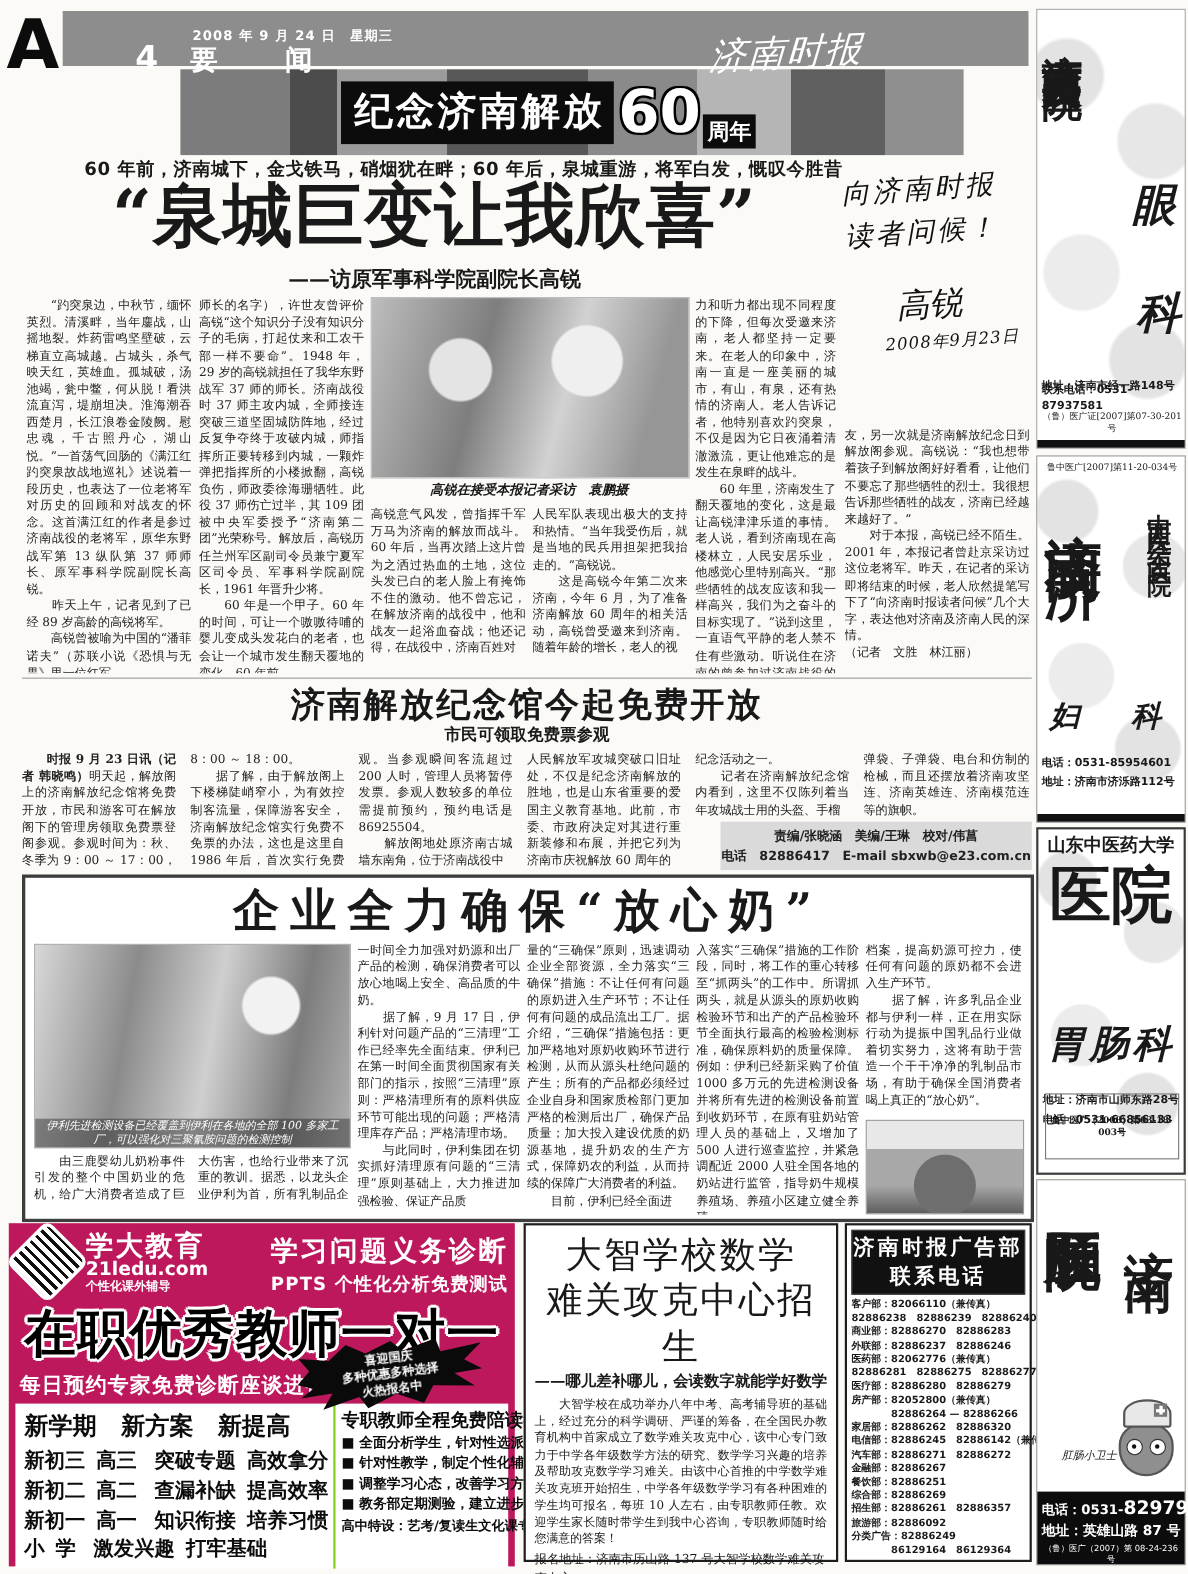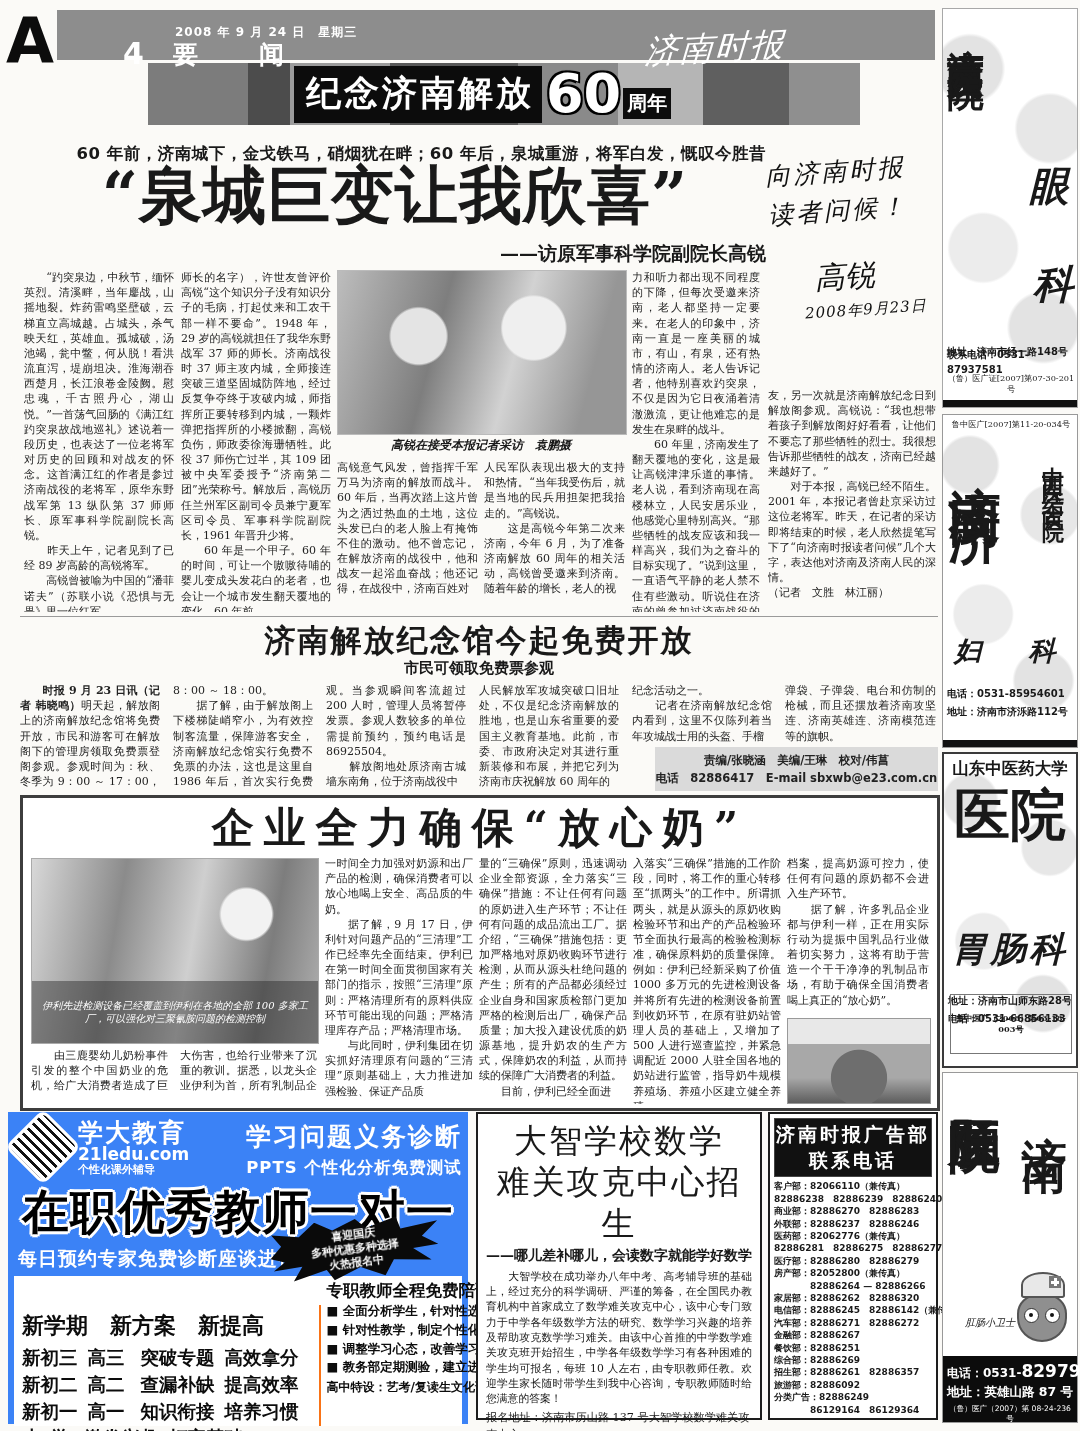--- a/index.html
+++ b/index.html
@@ -12,37 +12,37 @@
         font-size:11px;line-height:1.38;color:#222;}
   
   .big-a{left:6px;top:10px;font-size:62px;font-weight:900;line-height:1;z-index:3;color:#0c0c0c;}
   .head-bar{left:57px;top:10px;width:878px;height:50px;background:#8d8d8d;z-index:1;}
   .head-num{left:66px;top:26px;font-size:30px;font-weight:900;color:#fff;z-index:3;}
   .head-date{left:118px;top:14px;font-size:12px;font-weight:700;color:#fff;letter-spacing:1px;z-index:3;}
   .head-section{left:116px;top:28px;font-size:25px;font-weight:900;color:#fff;letter-spacing:18px;z-index:3;}
   .head-logo{right:150px;top:16px;font-size:33px;color:#fff;z-index:3;font-style:italic;
              transform:rotate(-3deg) skewX(-6deg);letter-spacing:2px;}
   
-  .banner{left:148px;top:63px;width:712px;height:62px;display:flex;align-items:center;
+  .banner{left:164px;top:63px;width:712px;height:78px;display:flex;align-items:center;
           background:linear-gradient(90deg,#7c7c7c 0 14%,#4c4c4c 14% 20%,#9b9b9b 20% 34%,#585858 34% 52%,
                      #8a8a8a 52% 66%,#b5b5b5 66% 78%,#5f5f5f 78% 90%,#8f8f8f 90% 100%);}
   .banner-title{background:#0c0c0c;color:#fff;font-weight:900;font-size:35px;letter-spacing:3px;
                 padding:4px 8px 6px 12px;margin-left:146px;white-space:nowrap;
                 font-family:"DejaVu Sans","Liberation Sans",sans-serif;}
   .banner-num{font-size:54px;font-weight:900;color:#fff;margin-left:4px;line-height:1;
               text-shadow:0 0 3px #000,2px 2px 0 #000,-2px 2px 0 #000,2px -2px 0 #000,-2px -2px 0 #000;
               font-family:"DejaVu Sans","Liberation Sans",sans-serif;}
   .banner-suffix{background:#0c0c0c;color:#fff;font-weight:900;font-size:20px;padding:2px 4px;
                  align-self:flex-end;margin:0 0 6px 2px;font-family:"DejaVu Sans","Liberation Sans",sans-serif;}
   
   .kicker{left:24px;top:143px;width:742px;text-align:right;font-size:16.5px;font-weight:900;
           font-family:"DejaVu Sans","Liberation Sans",sans-serif;letter-spacing:.5px;}
   .headline{left:10px;top:158px;width:770px;text-align:center;font-size:63px;font-weight:900;
             line-height:1.18;letter-spacing:1px;}
-  .subhead{left:24px;top:241px;width:742px;text-align:right;font-size:19px;font-weight:900;}
+  .subhead{left:24px;top:241px;width:742px;text-align:center;font-size:19px;font-weight:900;}
   .handwrite{left:772px;top:152px;width:166px;height:232px;transform:rotate(-4deg);
              font-style:italic;color:#111;}
   .hw-l{font-size:25px;letter-spacing:3px;line-height:1.55;}
   .hw-sign{font-size:30px;margin:26px 0 0 42px;}
   .hw-date{font-size:15px;margin:4px 0 0 30px;letter-spacing:1px;}
   .a1-photo{left:337px;top:270px;width:288px;height:163px;
       background:radial-gradient(circle at 28% 40%,#e4e4e4 0 12%,transparent 13%),
                  radial-gradient(circle at 68% 35%,#efefef 0 14%,transparent 15%),
                  linear-gradient(105deg,#bdbdbd,#7e7e7e 35%,#d2d2d2 60%,#969696 85%);
       border:1px solid #bbb;}
@@ -55,44 +55,44 @@
              font-family:"DejaVu Sans","Liberation Sans",sans-serif;
              display:flex;flex-direction:column;justify-content:center;gap:3px;}
   .a2-footer div{font-size:11.5px;font-weight:700;color:#222;}
   
   .milk{left:20px;top:795px;width:914px;height:310px;border:3px solid #3d3d3d;background:#fff;}
   .milk-title{position:absolute;left:0;top:2px;width:100%;text-align:center;font-size:42px;
               font-weight:600;letter-spacing:10px;}
   .milk-photo{position:absolute;left:8px;top:60px;width:286px;height:184px;border:1px solid #aaa;
       background:radial-gradient(circle at 75% 30%,#f2f2f2 0 10%,transparent 11%),
                  linear-gradient(100deg,#d8d8d8,#8b8b8b 30%,#cfcfcf 55%,#7d7d7d 80%,#b0b0b0);}
-  .milk-photo-cap{position:absolute;left:0;bottom:0;width:100%;box-sizing:border-box;padding:18px 6px;
+  .milk-photo-cap{position:absolute;left:0;bottom:0;width:100%;box-sizing:border-box;padding:0 6px;
       background:rgba(40,40,40,.45);color:#fff;font-size:10px;font-style:italic;line-height:1.3;text-align:center;}
   .milk-intro{position:absolute;left:8px;top:250px;width:286px;height:56px;column-count:2;column-gap:12px;}
   .milk-prod{position:absolute;left:764px;top:220px;width:142px;height:84px;border:1px solid #999;
       background:radial-gradient(circle at 50% 70%,#6e6e6e 0 30%,transparent 31%),
                  linear-gradient(180deg,#e8e8e8 0 30%,#a8a8a8 30% 70%,#5d5d5d);}
   
-  .ad-xueda{left:8px;top:1112px;width:460px;height:312px;background:#3b82f6;color:#fff;
+  .ad-xueda{left:8px;top:1112px;width:460px;height:312px;background:#be185d;color:#fff;
             font-family:"DejaVu Sans","Liberation Sans",sans-serif;}
   .xd-head{display:flex;align-items:flex-start;padding:8px 6px 0 8px;gap:8px;}
   .xd-logo{width:48px;height:48px;background:#fff;border-radius:8px;transform:rotate(45deg);flex:none;
            background-image:repeating-linear-gradient(0deg,#fff 0 4px,#111 4px 7px);border:3px solid #fff;}
   .xd-logo-text{line-height:1.05;}
   .xd-logo-name{font-size:25px;font-weight:900;letter-spacing:2px;}
   .xd-logo-url{font-size:17px;font-weight:700;}
   .xd-logo-sub{font-size:11px;font-weight:700;}
   .xd-t1{font-size:25px;font-weight:900;letter-spacing:2px;}
   .xd-t2{font-size:16.5px;font-weight:900;margin-top:4px;letter-spacing:1px;}
   .xd-big{margin-top:2px;text-align:center;font-size:47px;font-weight:900;letter-spacing:1px;color:#000;
           text-shadow:-2px -2px 0 #fff,2px -2px 0 #fff,-2px 2px 0 #fff,2px 2px 0 #fff,0 3px 0 #fff,3px 0 0 #fff,-3px 0 0 #fff,0 -3px 0 #fff;
           white-space:nowrap;}
   .xd-line{font-size:19px;font-weight:900;padding:2px 0 4px 10px;letter-spacing:1px;}
   .xd-panel{position:relative;margin:0 6px;background:#fff;color:#0c0c0c;display:flex;height:150px;}
-  .xd-table{flex:0 0 252px;padding:6px 20px 0 8px;border-right:2px solid #f97316;margin-top:29px;}
+  .xd-table{flex:0 0 252px;padding:6px 4px 0 8px;border-right:2px solid #84cc16;}
   .xd-th{display:flex;gap:22px;font-size:22px;font-weight:900;margin-bottom:4px;}
   .xd-row{display:flex;gap:10px;font-size:18.5px;font-weight:900;line-height:1.45;white-space:nowrap;}
   .xd-row span:nth-child(2){margin-right:6px;}
   .xd-right{flex:1;padding:4px 4px 0 6px;}
   .xd-rtitle{font-size:16.5px;font-weight:900;white-space:nowrap;}
   .xd-ritem{font-size:12.5px;font-weight:700;line-height:1.5;white-space:nowrap;}
   .xd-rnote{font-size:12px;font-weight:900;margin-top:2px;white-space:nowrap;}
   .burst{position:absolute;top:-58px;right:22px;width:170px;height:62px;background:#0a0a0a;
          transform:rotate(-7deg);display:flex;flex-direction:column;align-items:center;justify-content:center;
          color:#fff;font-weight:900;filter:drop-shadow(0 0 2px #fff);

